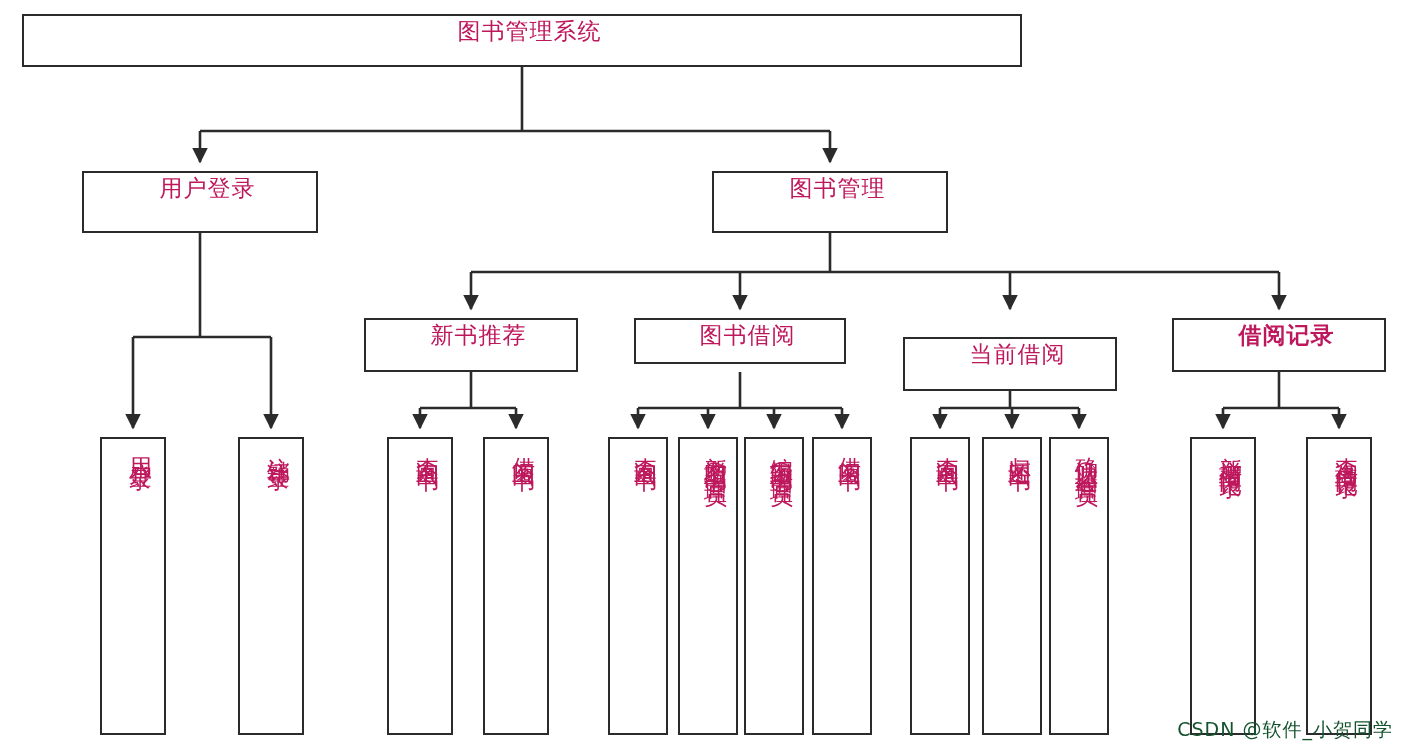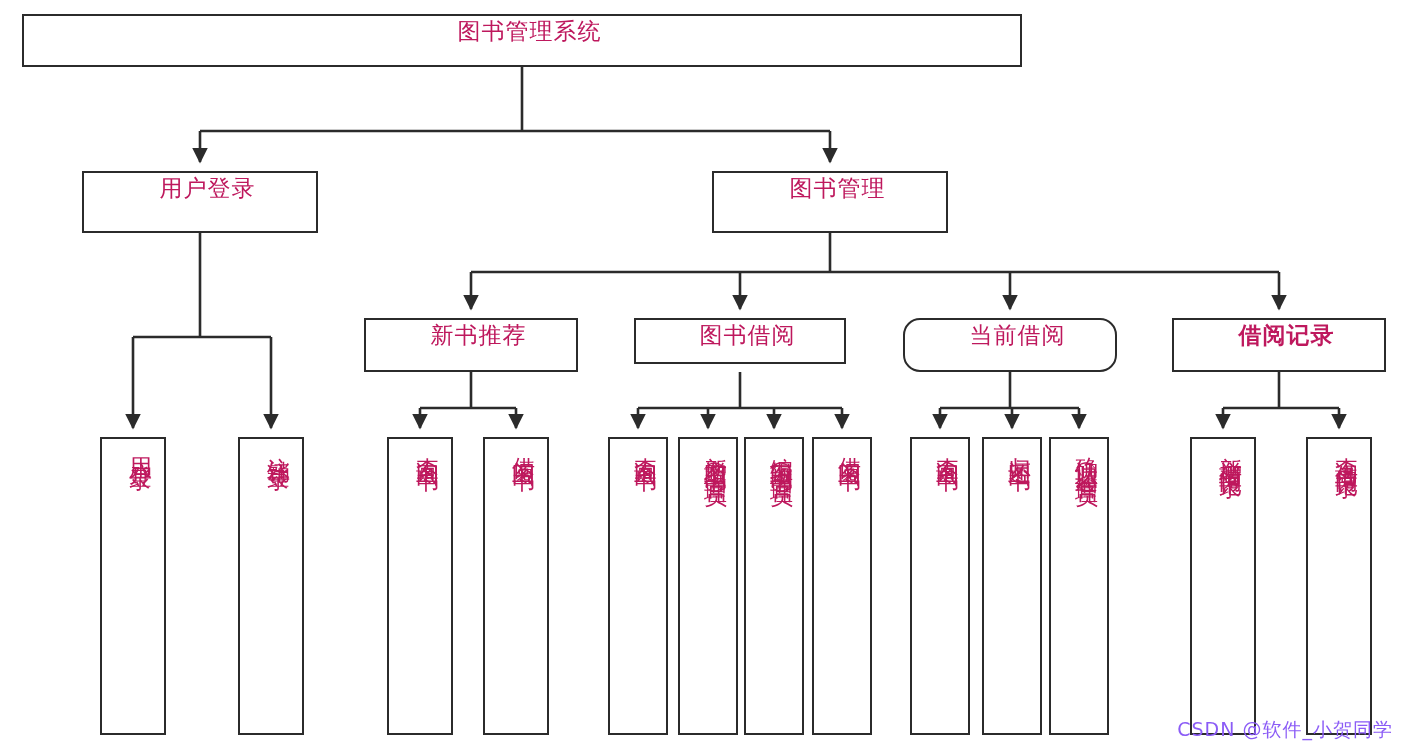--- a/index.html
+++ b/index.html
@@ -39,21 +39,21 @@
     letter-spacing:4px;
     line-height:1;
     white-space:nowrap;
     display:block;
   }
   .watermark{
     position:absolute;
     right:12px;
     bottom:4px;
     font-size:19px;
-    color:#8b5cf6;
+    color:#14532d;
     letter-spacing:1px;
     white-space:nowrap;
     pointer-events:none;
   }
 </style>
 </head>
 <body>
 
 <div id="canvas">
 
@@ -117,21 +117,21 @@
   <div class="node h" id="node-l3-0" style="left: 364px; top: 318px; width: 214px; height: 54px;">
     <span>新书推荐</span>
   </div>
 
   <div class="node h" id="node-l2-1" style="left: 712px; top: 171px; width: 236px; height: 62px;">
     <span>图书管理</span>
   </div>
   <div class="node h" id="node-l3-1" style="left: 634px; top: 318px; width: 212px; height: 46px;">
     <span>图书借阅</span>
   </div>
-  <div class="node h" id="node-l3-2" style="left: 903px; top: 318px; width: 214px; height: 54px; border-radius: 17px;">
+  <div class="node h" id="node-l3-2" style="left: 903px; top: 337px; width: 214px; height: 54px;">
     <span>当前借阅</span>
   </div>
   <div class="node h" id="node-l3-3" style="left: 1172px; top: 318px; width: 214px; height: 54px; font-weight: bold;">
     <span>借阅记录</span>
   </div>
 
   <div class="node v" id="node-leaf-0" style="left: 100px; top: 437px; width: 66px; height: 298px;">
     <span class="vtext">用户登录</span>
   </div>
   <div class="node v" id="node-leaf-1" style="left: 238px; top: 437px; width: 66px; height: 298px;">

